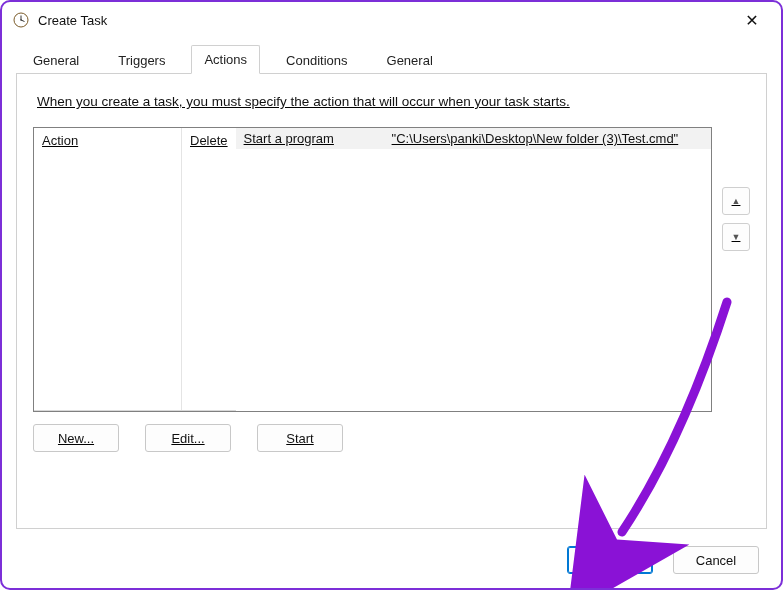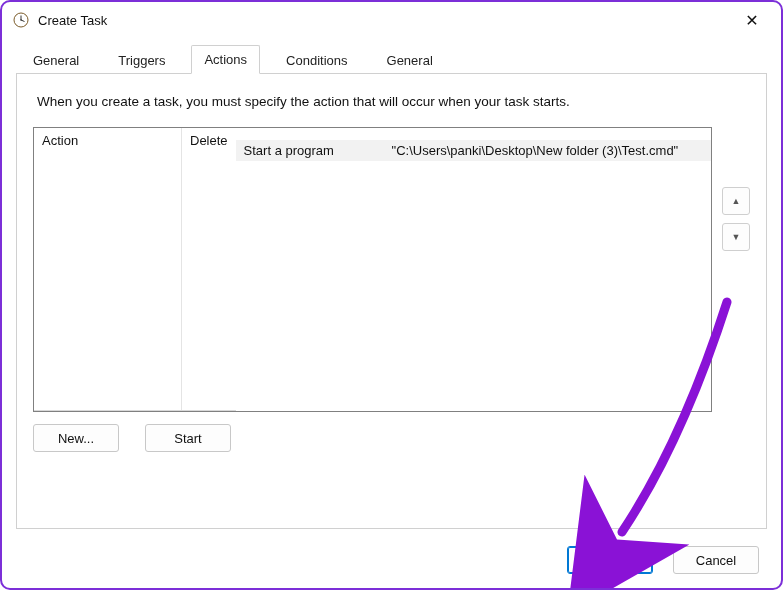--- a/index.html
+++ b/index.html
@@ -72,20 +72,21 @@
     border-bottom:1px solid #fff;
     border-radius:2px 2px 0 0;
   }
 
   .tabpage {
     position:relative;
     border:1px solid #d0d0d0;
     border-top:none;
     height:455px;
     padding:14px 16px 12px 16px;
+    text-decoration:underline;
   }
 
   .instr {
     font-size:13.5px;
     color:#111;
     margin:6px 0 18px 4px;
   }
 
   .listarea {
     display:flex;
@@ -107,21 +108,21 @@
     border-bottom:1px solid #d8d8d8;
     background:#fff;
   }
   .lv-header .col {
     padding:5px 8px;
     border-right:1px solid #e4e4e4;
   }
   .lv-header .col:last-child { border-right:none; }
   .col-action { width:148px; }
   .col-details { flex:1; }
-  .lv-body { flex:1; overflow:hidden; position:relative;margin-top:12px; }
+  .lv-body { flex:1; overflow:hidden; position:relative; }
   .lv-row {
     display:flex;
     font-size:13px;
     background:#f2f2f2;
     color:#111;
   }
   .lv-row .cell { padding:3px 8px; white-space:nowrap; overflow:hidden; }
   .cell-action { width:148px; }
   .cell-details { flex:1; }
   .lv-scroll {
@@ -237,20 +238,21 @@
             <span>▲</span>
           </div>
           <div class="sbtn">
             <span>▼</span>
           </div>
         </div>
       </div>
 
       <div class="btnrow">
         <div class="btn">New...</div>
+        <div class="btn">Edit...</div>
         <div class="btn">Start</div>
       </div>
 
     </div>
 
     <div class="footer">
       <div class="btn primary">OK</div>
       <div class="btn">Cancel</div>
     </div>
 

